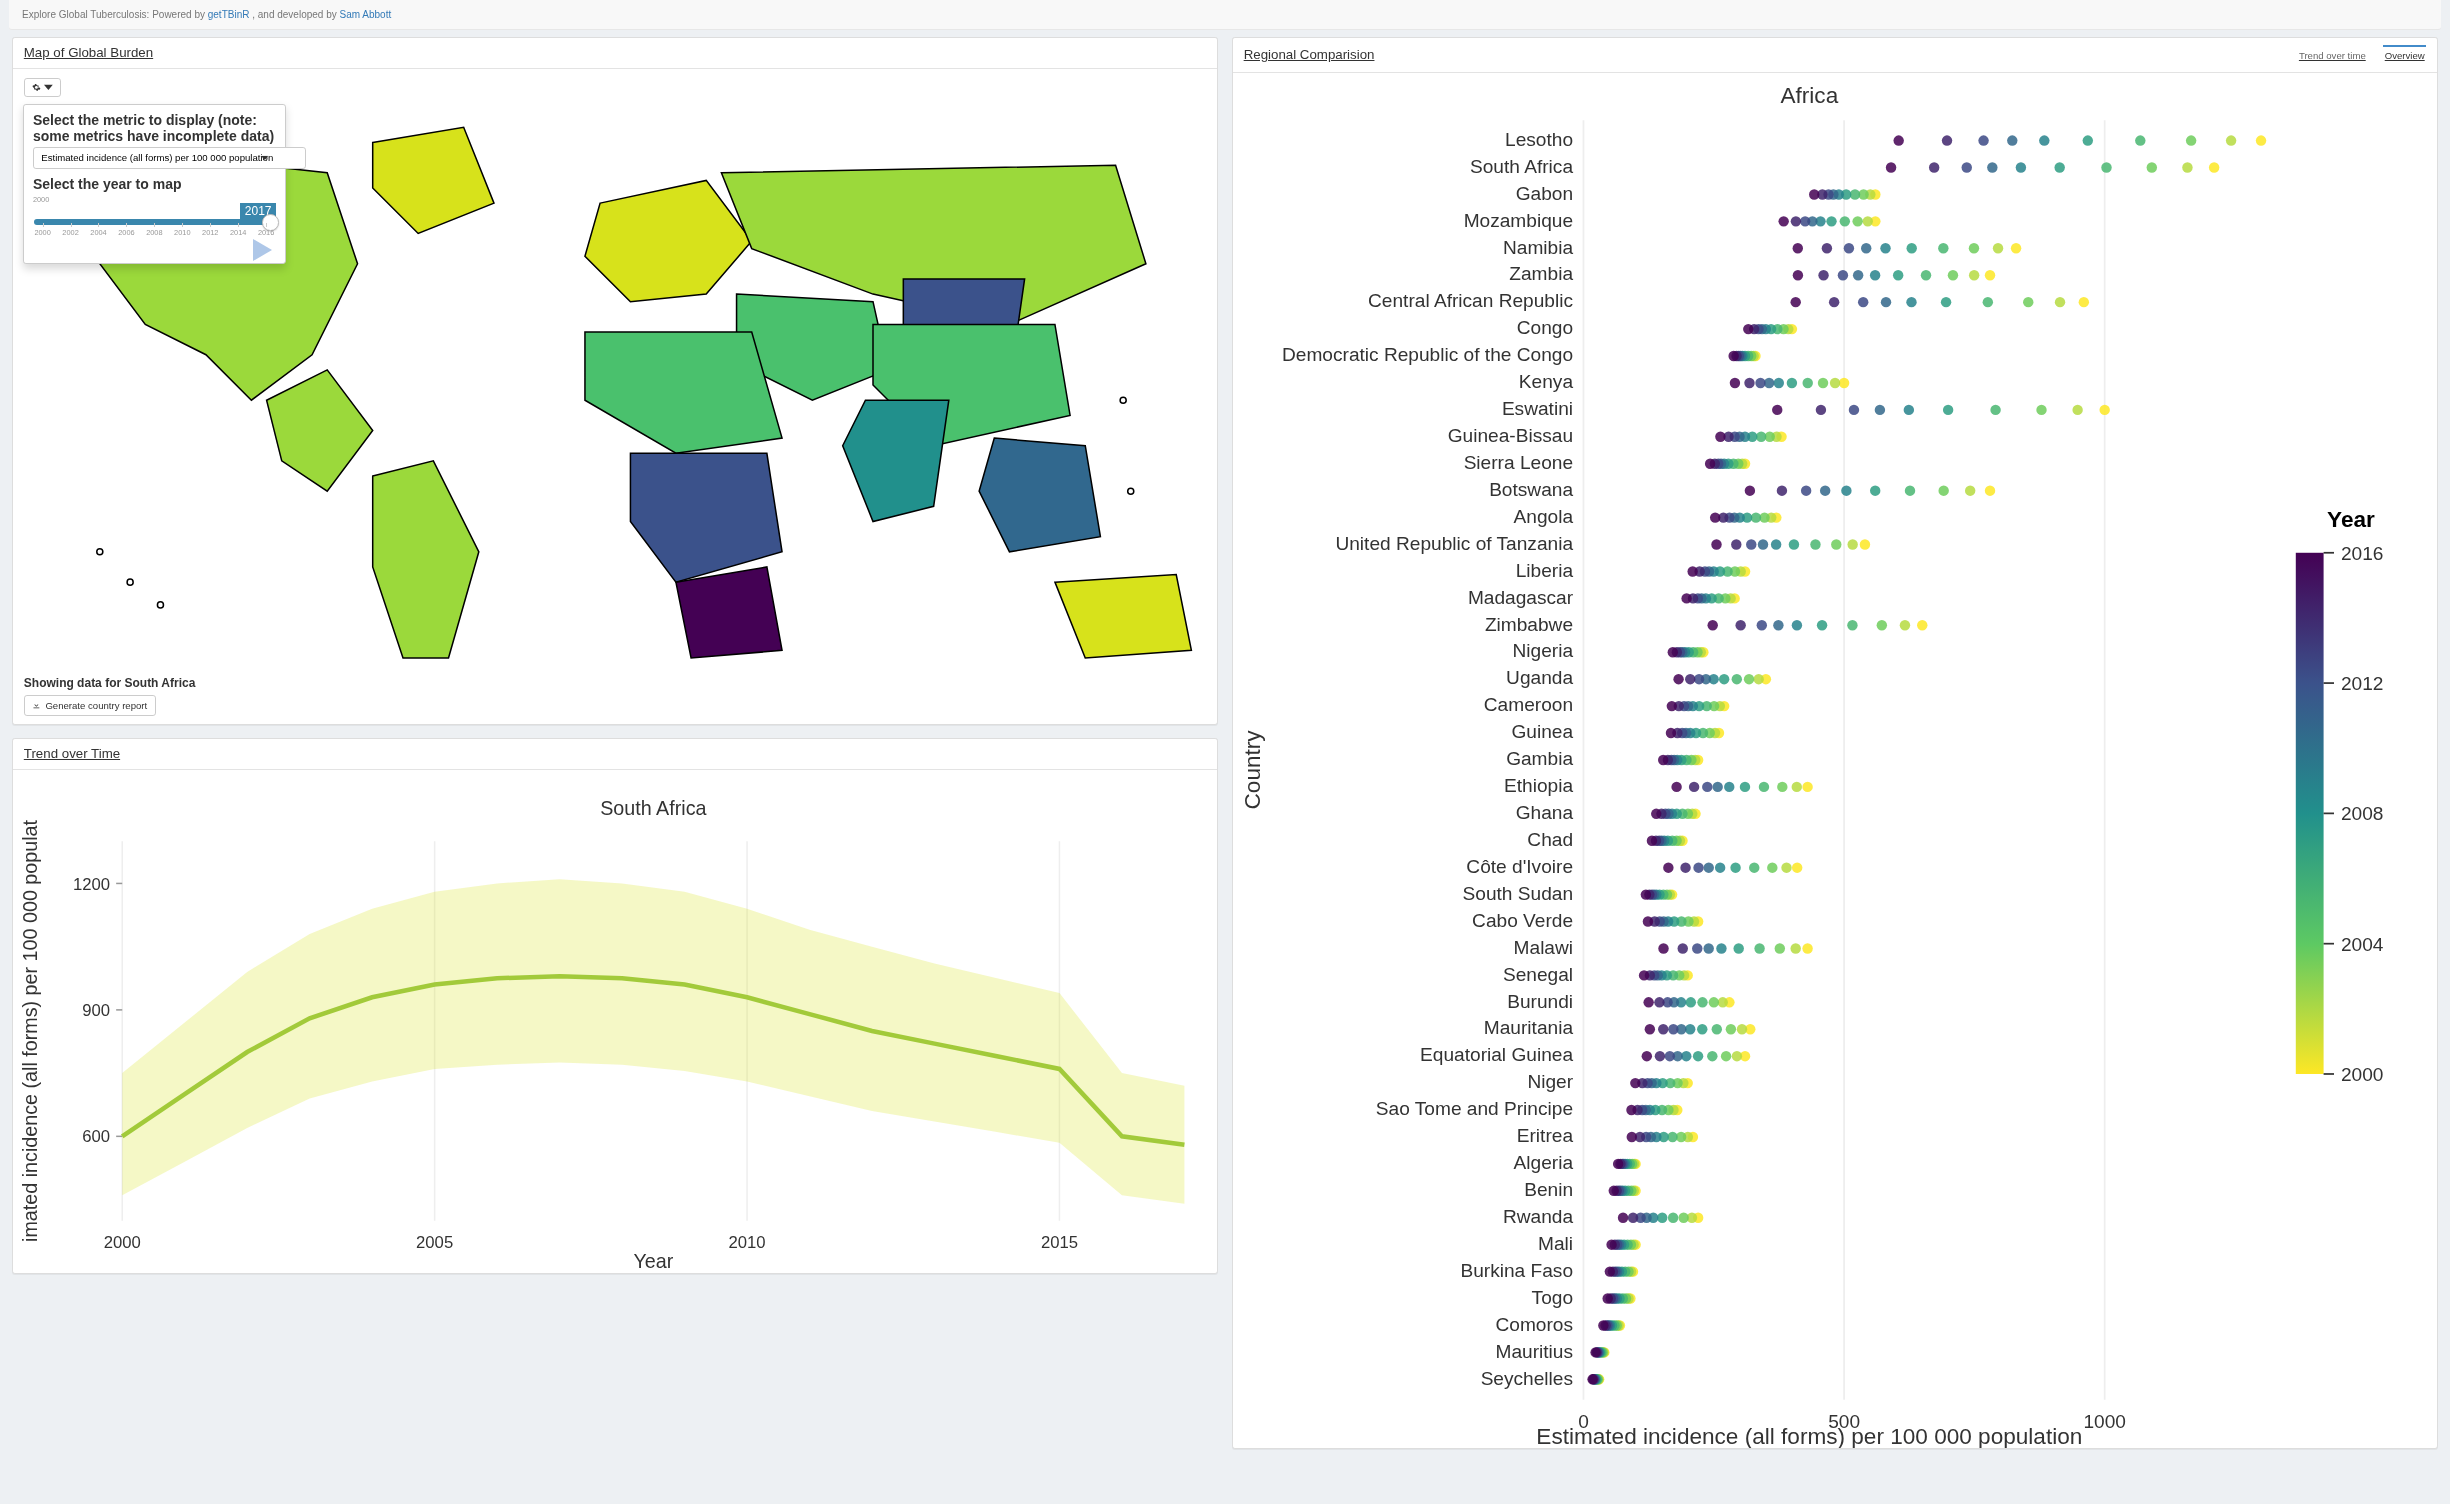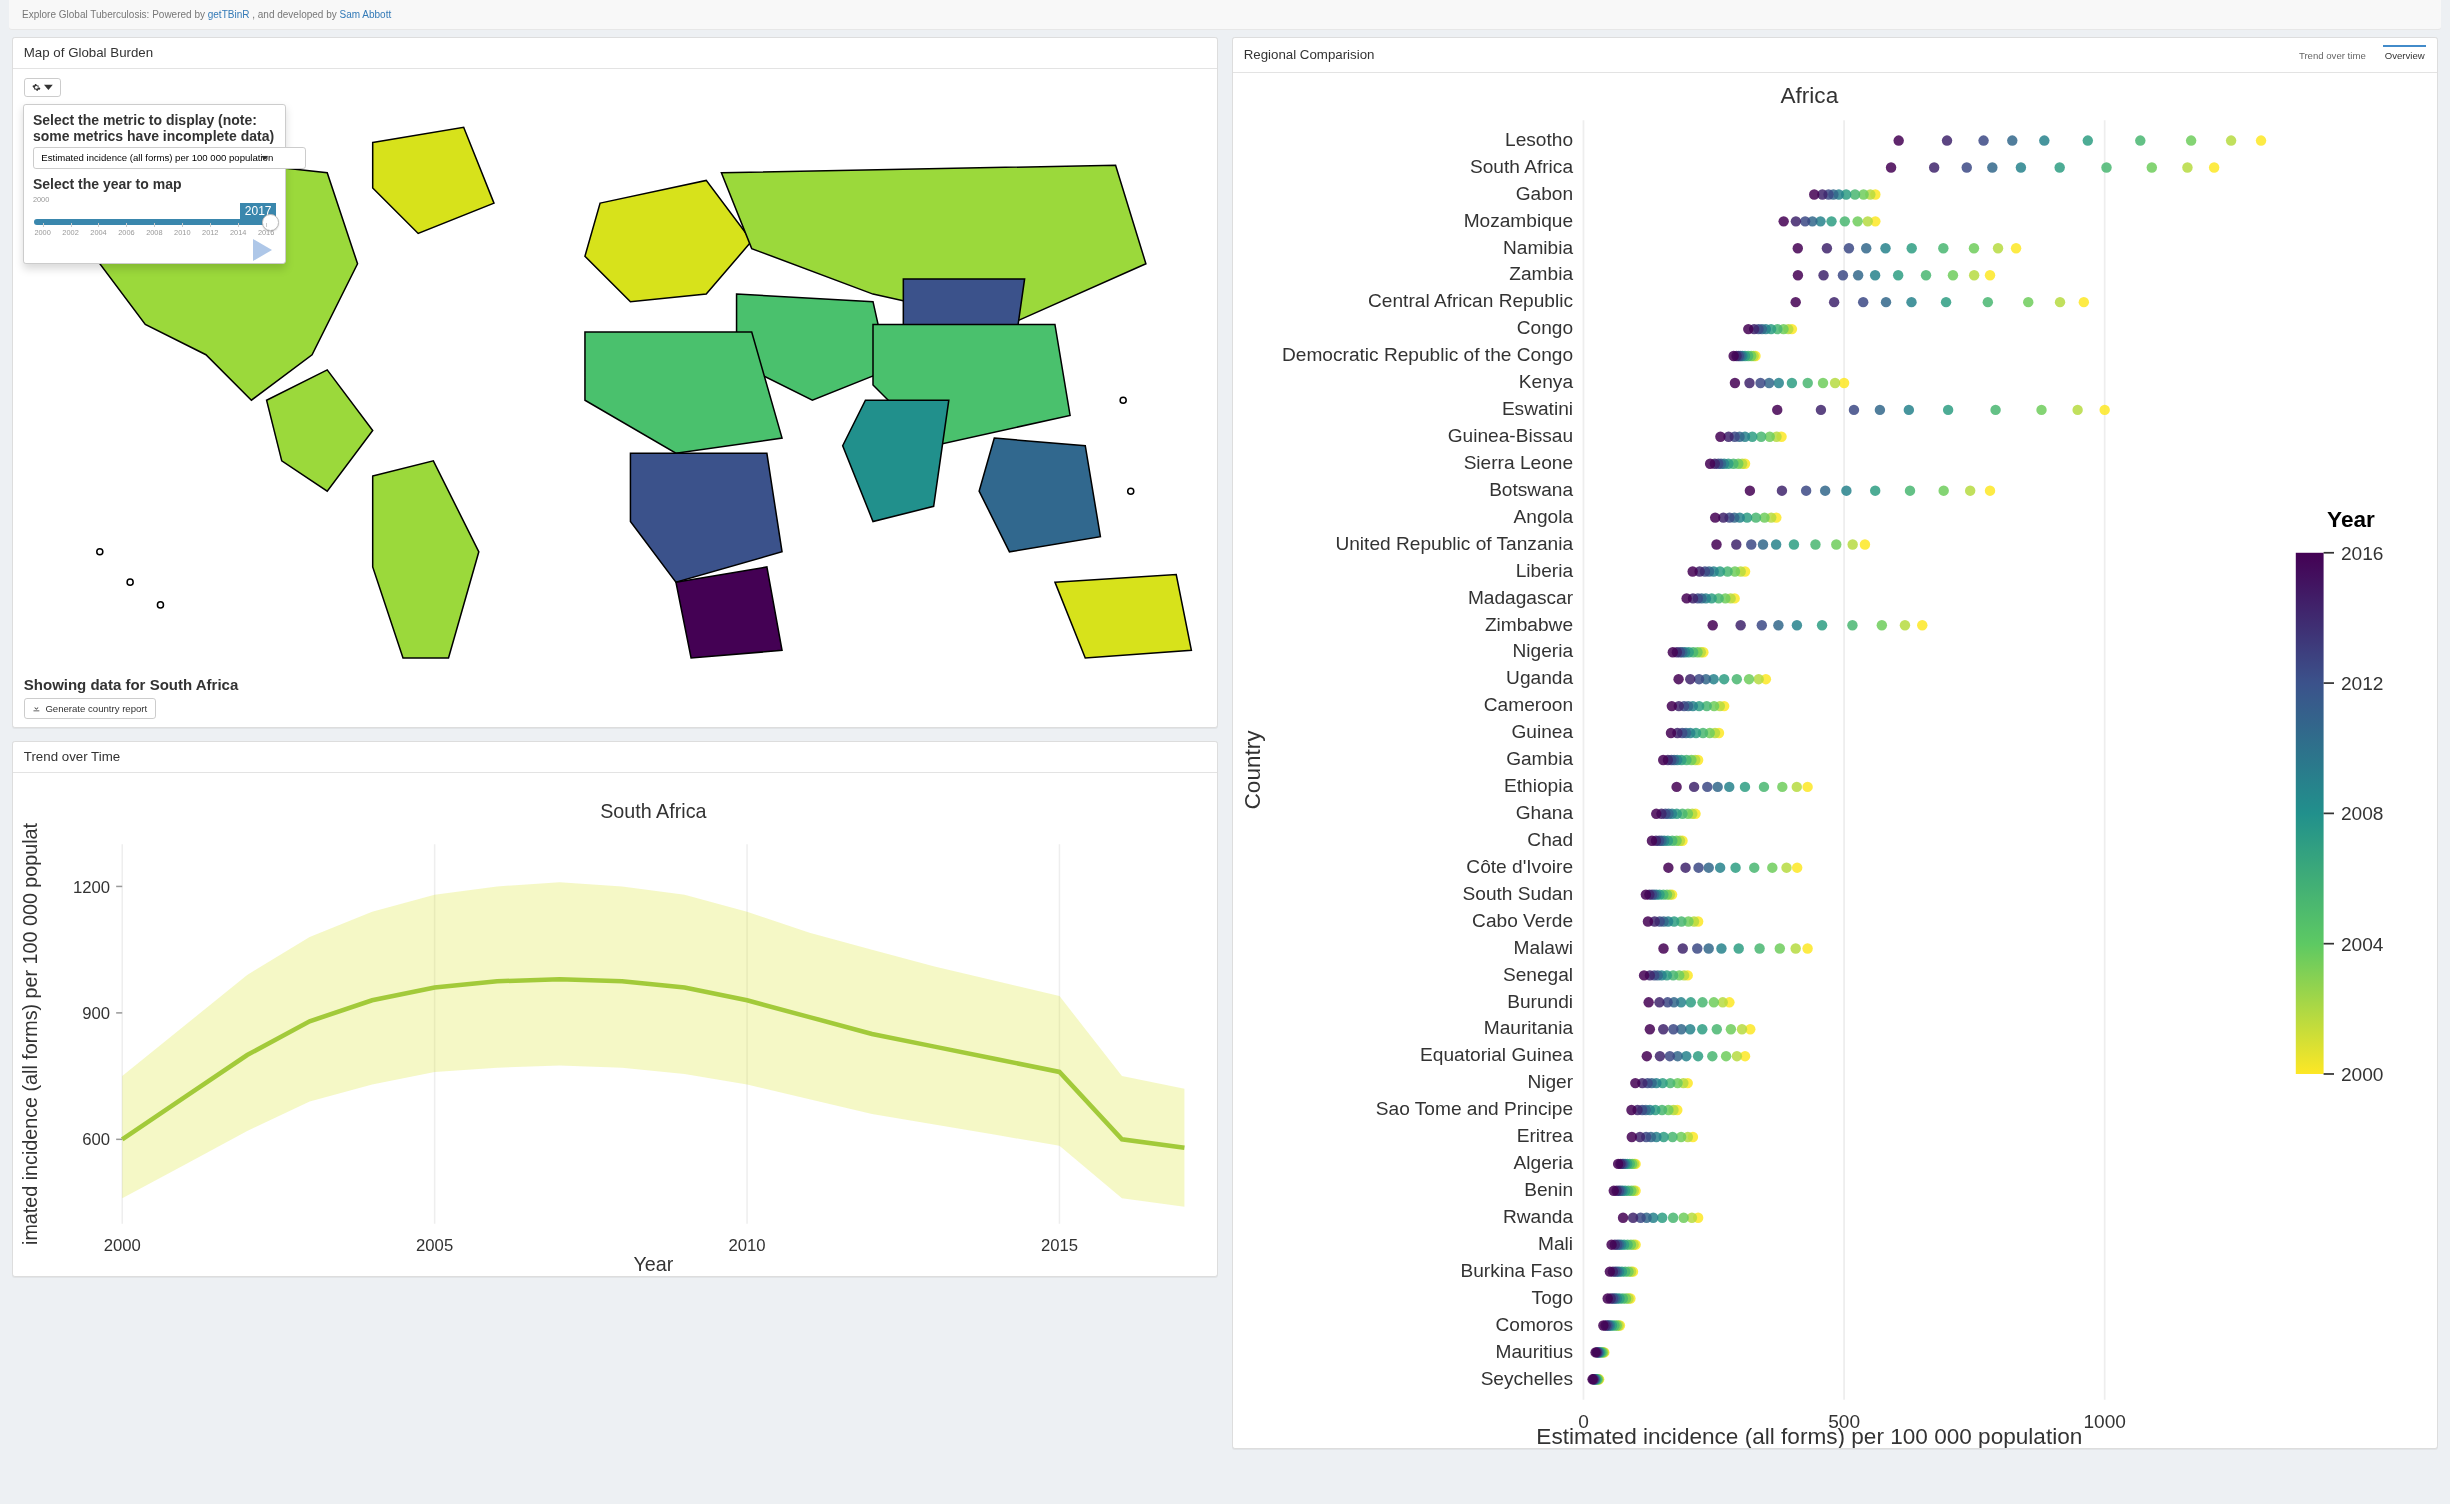--- a/index.html
+++ b/index.html
@@ -19,42 +19,42 @@
   --viridis-5:#3b528b;
   --viridis-6:#482777;
   --viridis-7:#440154;
 }
 html,body{margin:0;padding:0;font-family:"Helvetica Neue",Helvetica,Arial,sans-serif;font-size:10.3px;color:var(--text);background:var(--bg);}
 .navbar{background:#f8f8f8;border-bottom:0.7px solid #e7e7e7;padding:8.8px 13.3px;font-size:10px;color:#777;border-radius:0 0 2.9px 2.9px;margin:0 8.8px 7.4px 8.8px;}
 .navbar a{color:var(--link);text-decoration:none;}
 .layout{display:grid;grid-template-columns:1fr 1fr;gap:13.3px;padding:0 11.8px 11.8px 11.8px;}
 .col-left{display:flex;flex-direction:column;gap:13.3px;}
 .panel{background:var(--panel);border:0.7px solid var(--border);border-radius:2.9px;box-shadow:0 0.7px 0.7px rgba(0,0,0,.05);}
-.panel-header{padding:7.4px 11px;border-bottom:0.7px solid var(--panel-header-border);font-size:13.3px;font-weight:500;display:flex;align-items:center;}
+.panel-header{padding:7.4px 11px;border-bottom:0.7px solid var(--panel-header-border);font-size:13.3px;font-weight:500;display:flex;align-items:center;text-decoration:underline;}
 .panel-body{padding:8.8px 11px 7.4px 11px;position:relative;}
 .gear-btn{display:inline-flex;align-items:center;gap:2.9px;background:#fff;border:0.7px solid #ccc;border-radius:2.9px;padding:4.4px 7.4px;font-size:8.8px;color:#333;cursor:pointer;}
 .gear-btn svg{width:8.8px;height:8.8px;}
 .ctrl-popover{position:absolute;top:35px;left:10.3px;width:243px;background:#fff;border:0.7px solid #ccc;border-radius:2.9px;box-shadow:0 4.4px 8.8px rgba(0,0,0,.15);padding:7.4px 8.8px 0 8.8px;z-index:10;}
 .ctrl-label{font-weight:700;margin-bottom:2.9px;display:block;}
 .ctrl-label.small{font-size:14px;}
 .select-wrap{position:relative;margin-bottom:7.4px;}
 .select{width:100%;border:0.7px solid #ccc;border-radius:2.9px;padding:4.4px 20.6px 4.4px 7.4px;background:#fff;font-size:9.6px;appearance:none;}
 .select-caret{position:absolute;right:7.4px;top:50%;transform:translateY(-50%);pointer-events:none;}
 .slider-block{position:relative;padding-bottom:26.5px;}
 .slider-minmax{font-size:7.4px;color:#999;display:flex;justify-content:space-between;}
 .slider-wrap{position:relative;height:29.4px;margin-top:2.9px;}
 .slider-bubble{position:absolute;top:-4.4px;right:0;background:#3a87ad;color:#fff;font-size:12px;padding:1.5px 4.4px;border-radius:0;}
 .slider-track{position:absolute;left:1.5px;right:1.5px;top:11.8px;height:5.9px;border-radius:2.9px;background:linear-gradient(90deg,#3a87ad 0%,#3a87ad 100%);}
 .slider-knob{position:absolute;right:-2.9px;top:7.4px;width:14.7px;height:14.7px;border-radius:50%;background:#fff;border:0.7px solid #bbb;box-shadow:0 0.7px 1.5px rgba(0,0,0,.2);cursor:pointer;}
 .slider-ticks{position:absolute;left:1.5px;right:1.5px;top:20.6px;display:flex;justify-content:space-between;font-size:7.4px;color:#999;}
 .slider-ticks span{position:relative;}
 .slider-ticks span:before{content:"";position:absolute;left:50%;top:-4.4px;width:0.7px;height:3.7px;background:#ccc;}
 .play-btn{position:absolute;right:4.4px;bottom:1.5px;width:0;height:0;border-style:solid;border-width:11.8px 0 11.8px 19px;border-color:transparent transparent transparent #aec7e8;cursor:pointer;}
 .map-svg{display:block;width:100%;height:auto;}
-.show-label{margin-top:2.9px;font-size:15px;font-weight:600;}
+.show-label{margin-top:2.9px;font-size:12px;font-weight:600;}
 .gen-btn{margin-top:4.4px;display:inline-flex;align-items:center;gap:4.4px;border:0.7px solid #ccc;border-radius:2.9px;background:#fff;padding:4.4px 7.4px;font-size:9.6px;cursor:pointer;color:#333;}
 .tabs{display:flex;gap:16px;font-size:9.6px;}
 .tabs .tab{color:#666;cursor:pointer;padding:2.9px 1.5px;border-top:2.2px solid transparent;}
 .tabs .tab.active{color:#333;border-top:2.2px solid var(--accent);font-weight:500;}
 .panel-header.with-tabs{justify-content:space-between;gap:16px;}
 .reg-svg{width:100%;height:auto;display:block;}
 .axis-text{font-size:11px;fill:#333;}
 .axis-title{font-size:13px;fill:#333;}
 .plotline{fill:none;stroke:#a2ca3a;stroke-width:3;}
 .plotband{fill:#d7e21b;opacity:.25;}

